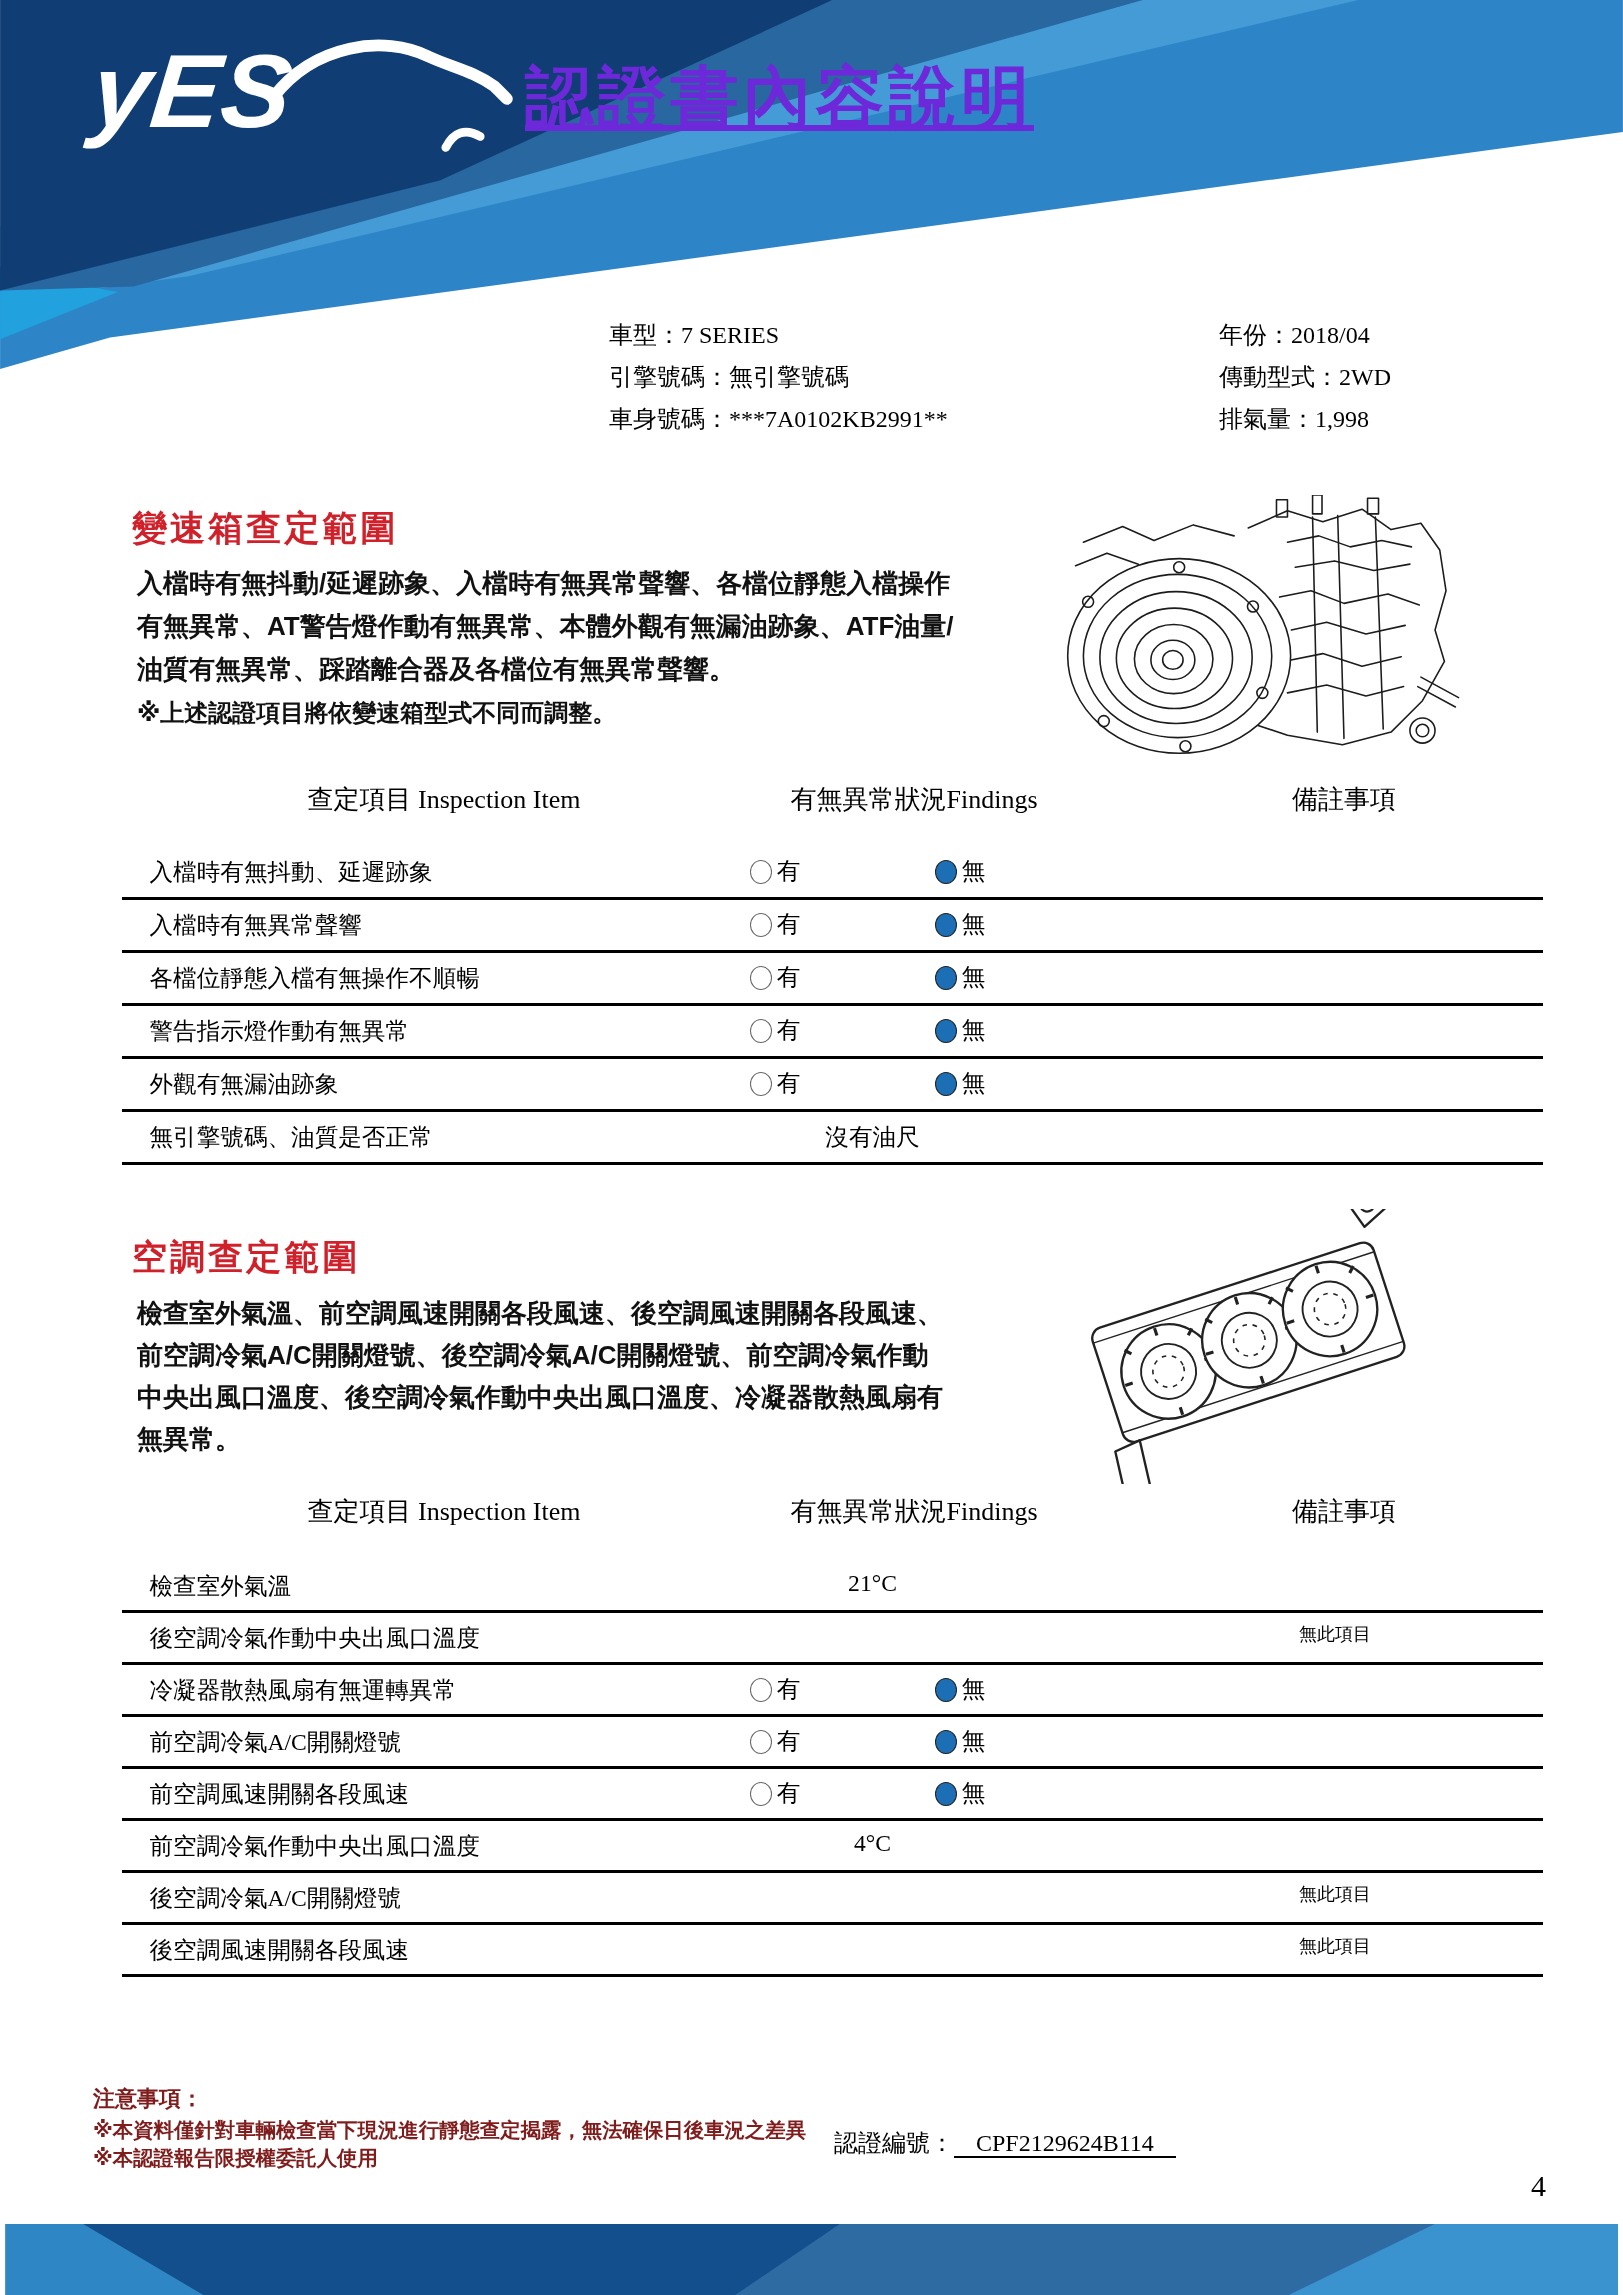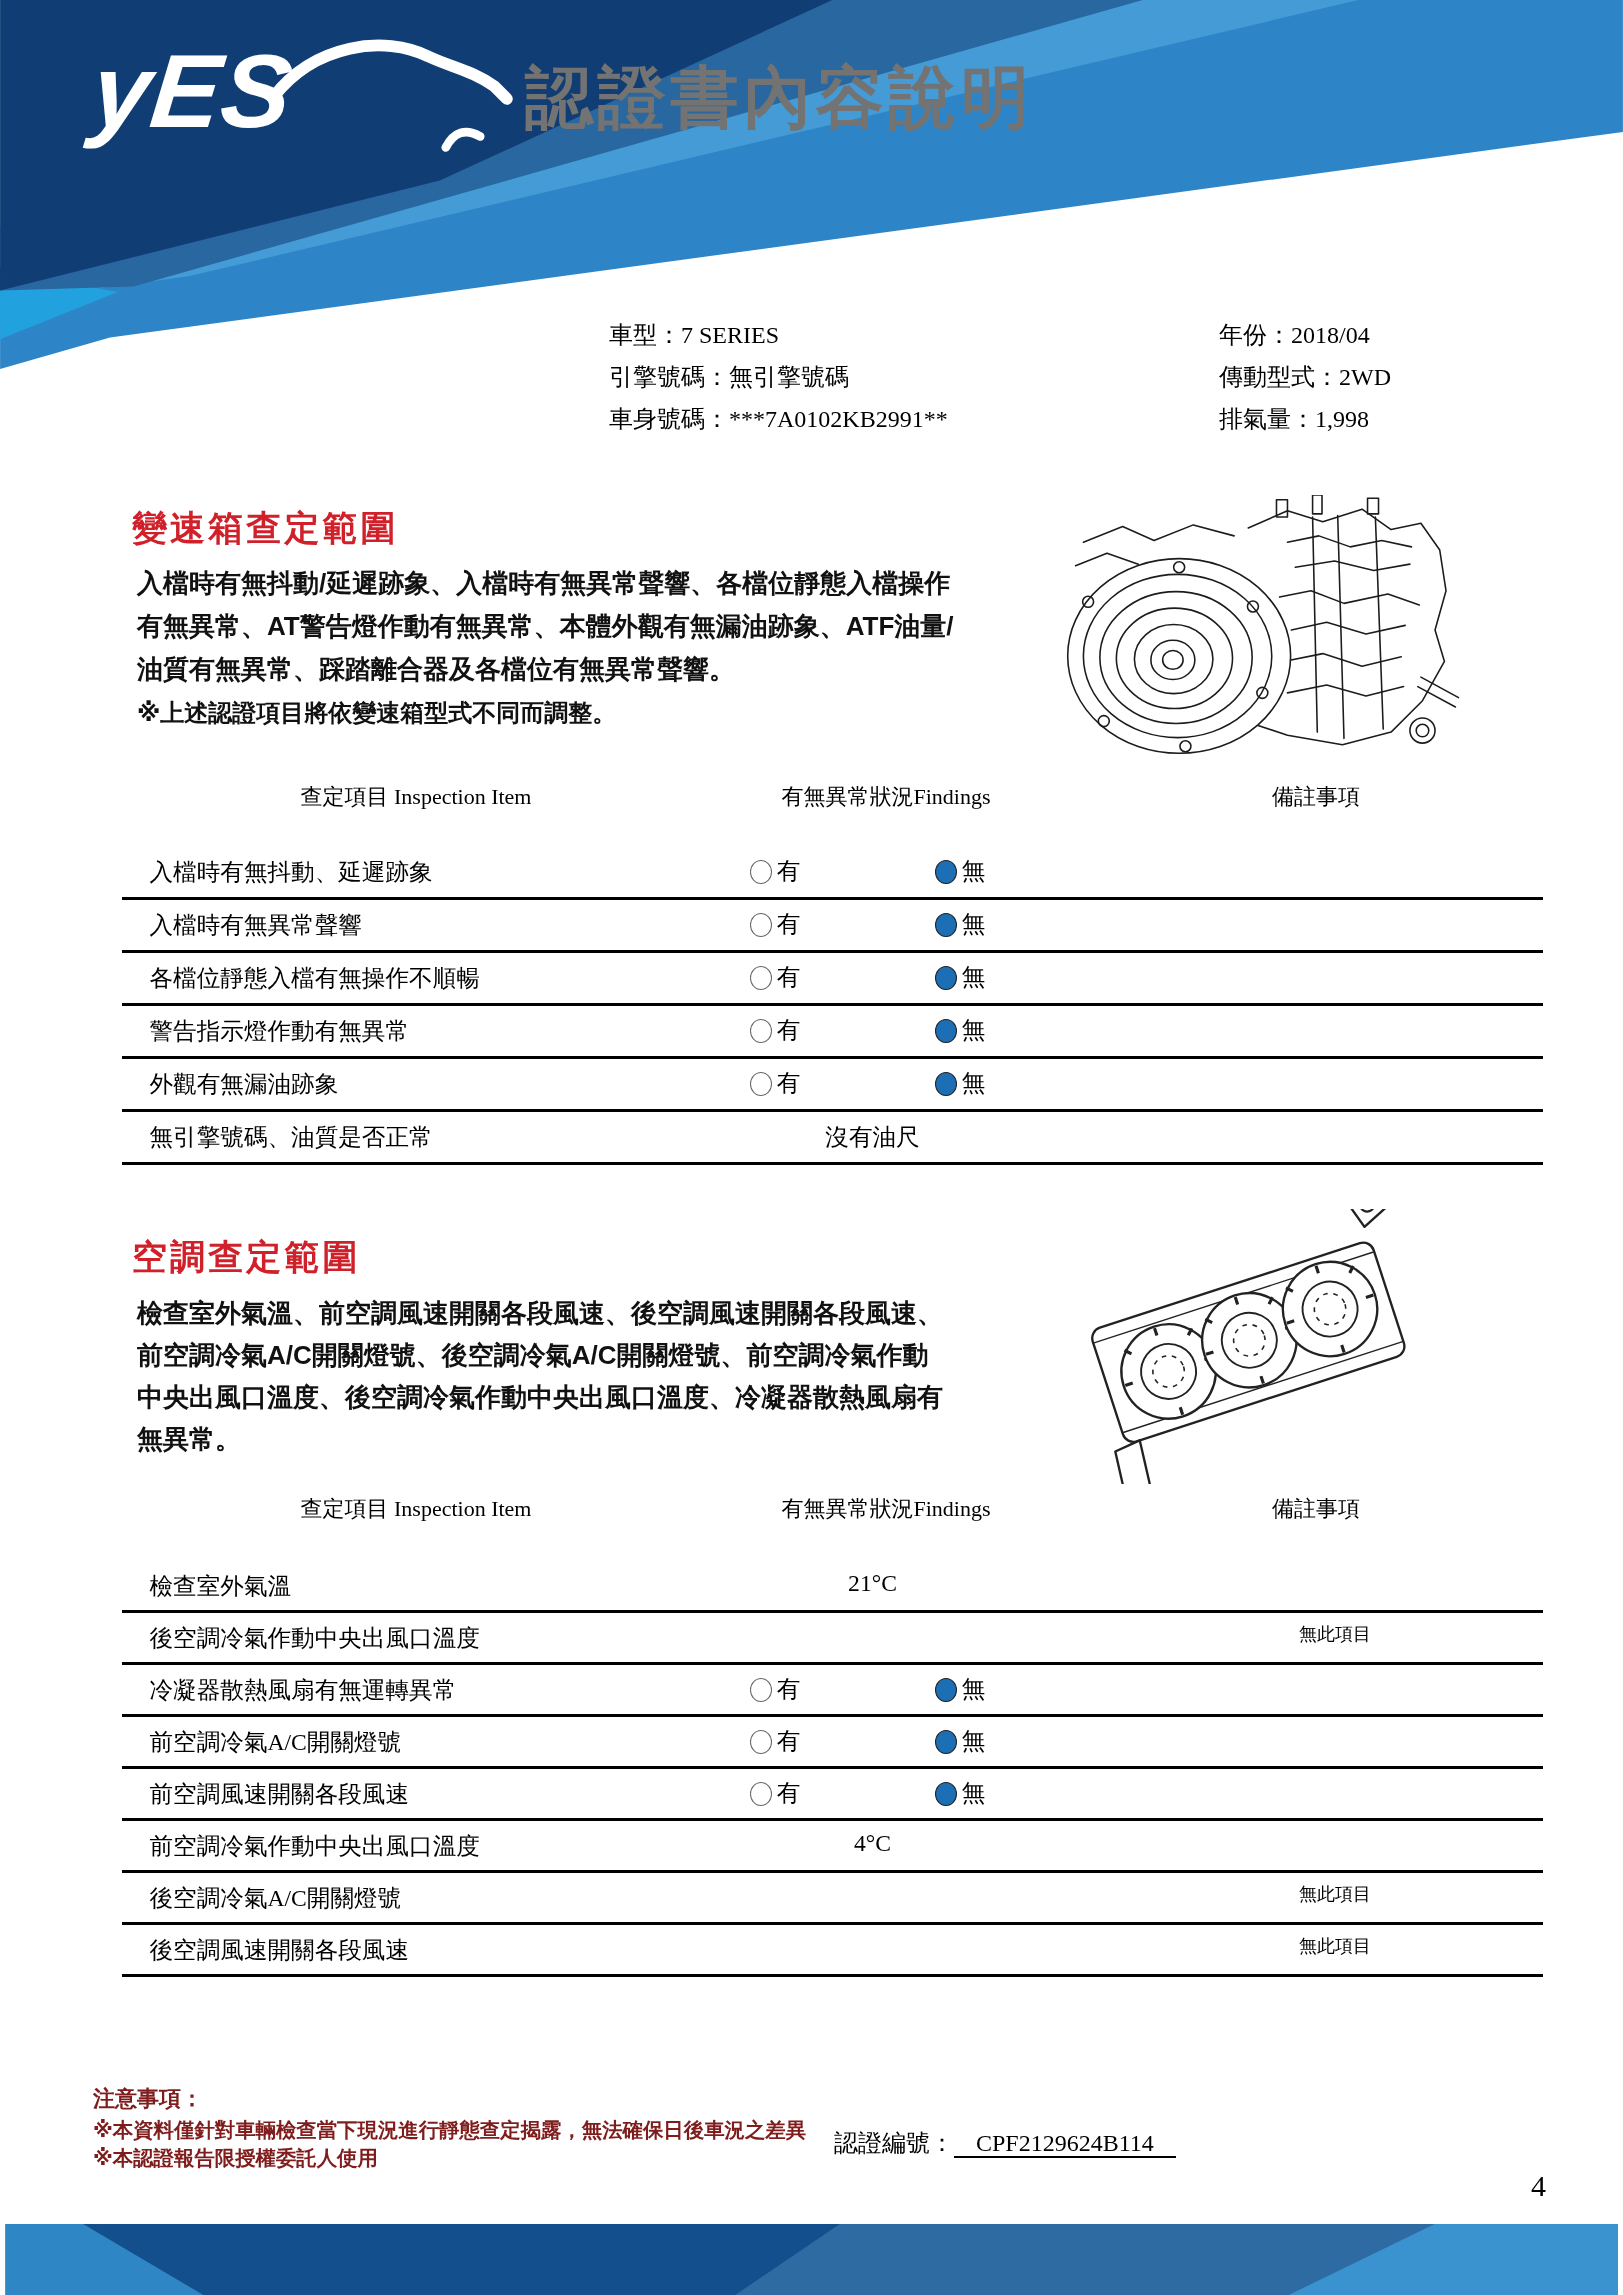--- a/index.html
+++ b/index.html
@@ -4,32 +4,32 @@
 <style>
   html,body{margin:0;padding:0;background:#9a9a9a;}
   #page{position:relative;width:1623px;height:2295px;background:#fff;overflow:hidden;
         font-family:"Liberation Serif","DejaVu Serif",serif;color:#000;}
   .abs{position:absolute;}
   
   .logo-text{position:absolute;left:93px;top:39px;font-family:"Liberation Sans","DejaVu Sans",sans-serif;
              font-weight:900;font-style:italic;font-size:104px;color:#fff;letter-spacing:0.8px;
              transform:skewX(-6deg);line-height:1;}
   .banner-title{position:absolute;left:525px;top:63px;font-family:"Liberation Sans","DejaVu Sans",sans-serif;
-             font-weight:700;font-size:68px;color:#737373;letter-spacing:4.7px;line-height:1;}
+             font-weight:700;font-size:68px;color:#6d28d9;letter-spacing:4.7px;line-height:1;text-decoration:underline;}
   
   .info-col{position:absolute;font-size:24px;line-height:42px;white-space:nowrap;}
   
   .sec-title{position:absolute;font-family:"Liberation Sans","DejaVu Sans",sans-serif;
              font-weight:700;font-size:35px;color:#d0202a;letter-spacing:3.1px;line-height:1;}
   .sec-par{position:absolute;font-family:"Liberation Sans","DejaVu Sans",sans-serif;
            font-weight:700;font-size:26px;line-height:43px;color:#111;white-space:nowrap;}
   
   .tbl{position:absolute;left:122px;width:1421px;}
   .thead{position:relative;}
-  .th{position:absolute;transform:translateX(-50%);font-size:22px;white-space:nowrap;}
+  .th{position:absolute;transform:translateX(-50%);font-size:26px;white-space:nowrap;margin-left:28px;}
   .trow{position:relative;height:53px;box-sizing:border-box;border-bottom:3.9px solid #000;}
   .c-item{position:absolute;left:27.5px;top:9.4px;font-size:23.6px;white-space:nowrap;}
   .c-y{position:absolute;left:628px;top:7.9px;font-size:23.6px;white-space:nowrap;}
   .c-n{position:absolute;left:813px;top:7.9px;font-size:23.6px;white-space:nowrap;}
   .c-mid{position:absolute;left:562px;top:9.4px;width:377px;text-align:center;font-size:23.6px;white-space:nowrap;}
   .c-rem{position:absolute;left:1131px;top:9.4px;font-size:18px;white-space:nowrap;margin-left:46px;}
   .rb{display:inline-block;width:22px;height:24px;border:1.6px solid #666;border-radius:50%;
       background:#fff;vertical-align:-4.7px;margin-right:4.7px;box-sizing:border-box;}
   .rb.on{background:#1c6fb4;border-color:#222;}
   

